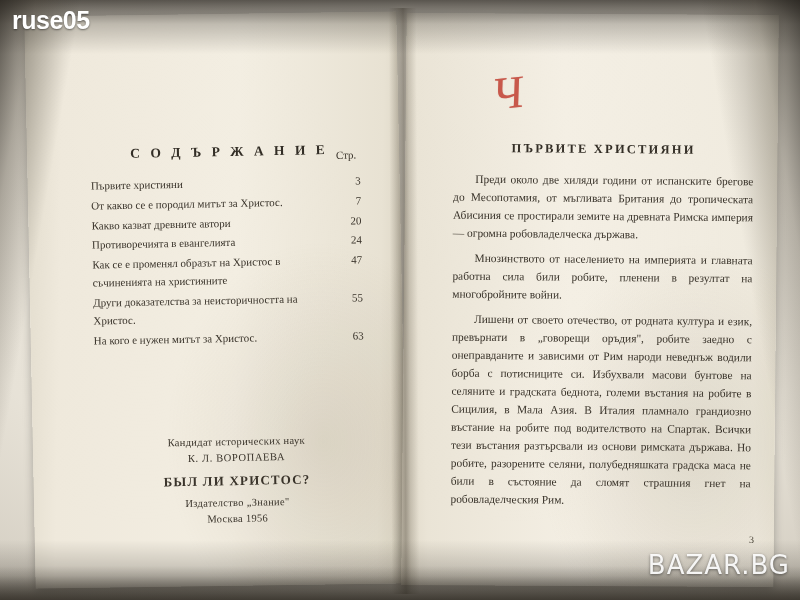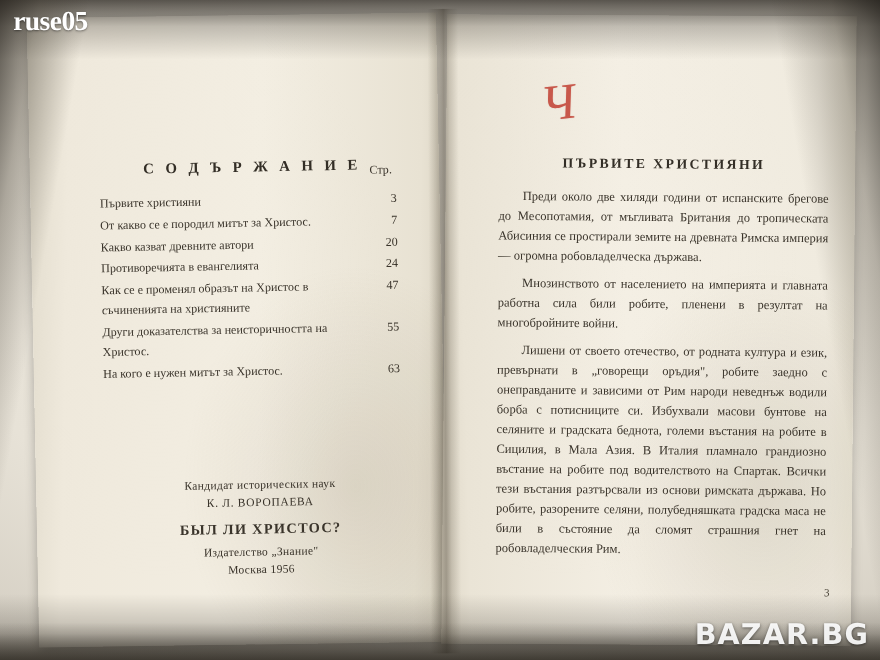--- a/index.html
+++ b/index.html
@@ -206,34 +206,34 @@
     transform: rotate(-6deg) skewX(-8deg);
     opacity: 0.82;
     text-shadow: 0 0 1px rgba(160,40,30,0.4);
   }
 
   
   .wm-topleft {
     position: absolute;
     left: 12px;
     top: 6px;
-    font-family: Liberation Serif, serif;
+    font-family: Liberation Sans, sans-serif;
     font-size: 25px;
     font-weight: 700;
     color: #ffffff;
     letter-spacing: -0.5px;
     text-shadow: 0 1px 2px rgba(0,0,0,0.45);
   }
   .wm-bottomright {
     position: absolute;
     right: 10px;
-    bottom: 8px;
+    bottom: 20px;
     font-family: "DejaVu Sans", sans-serif;
     font-size: 26px;
-    font-weight: 700;
+    font-weight: 400;
     color: rgba(255,255,255,0.92);
     letter-spacing: 1px;
     text-shadow: 0 1px 3px rgba(0,0,0,0.5);
   }
 
   
   .blur-band {
     position: absolute;
     left: 0; right: 0; bottom: 0;
     height: 34px;

